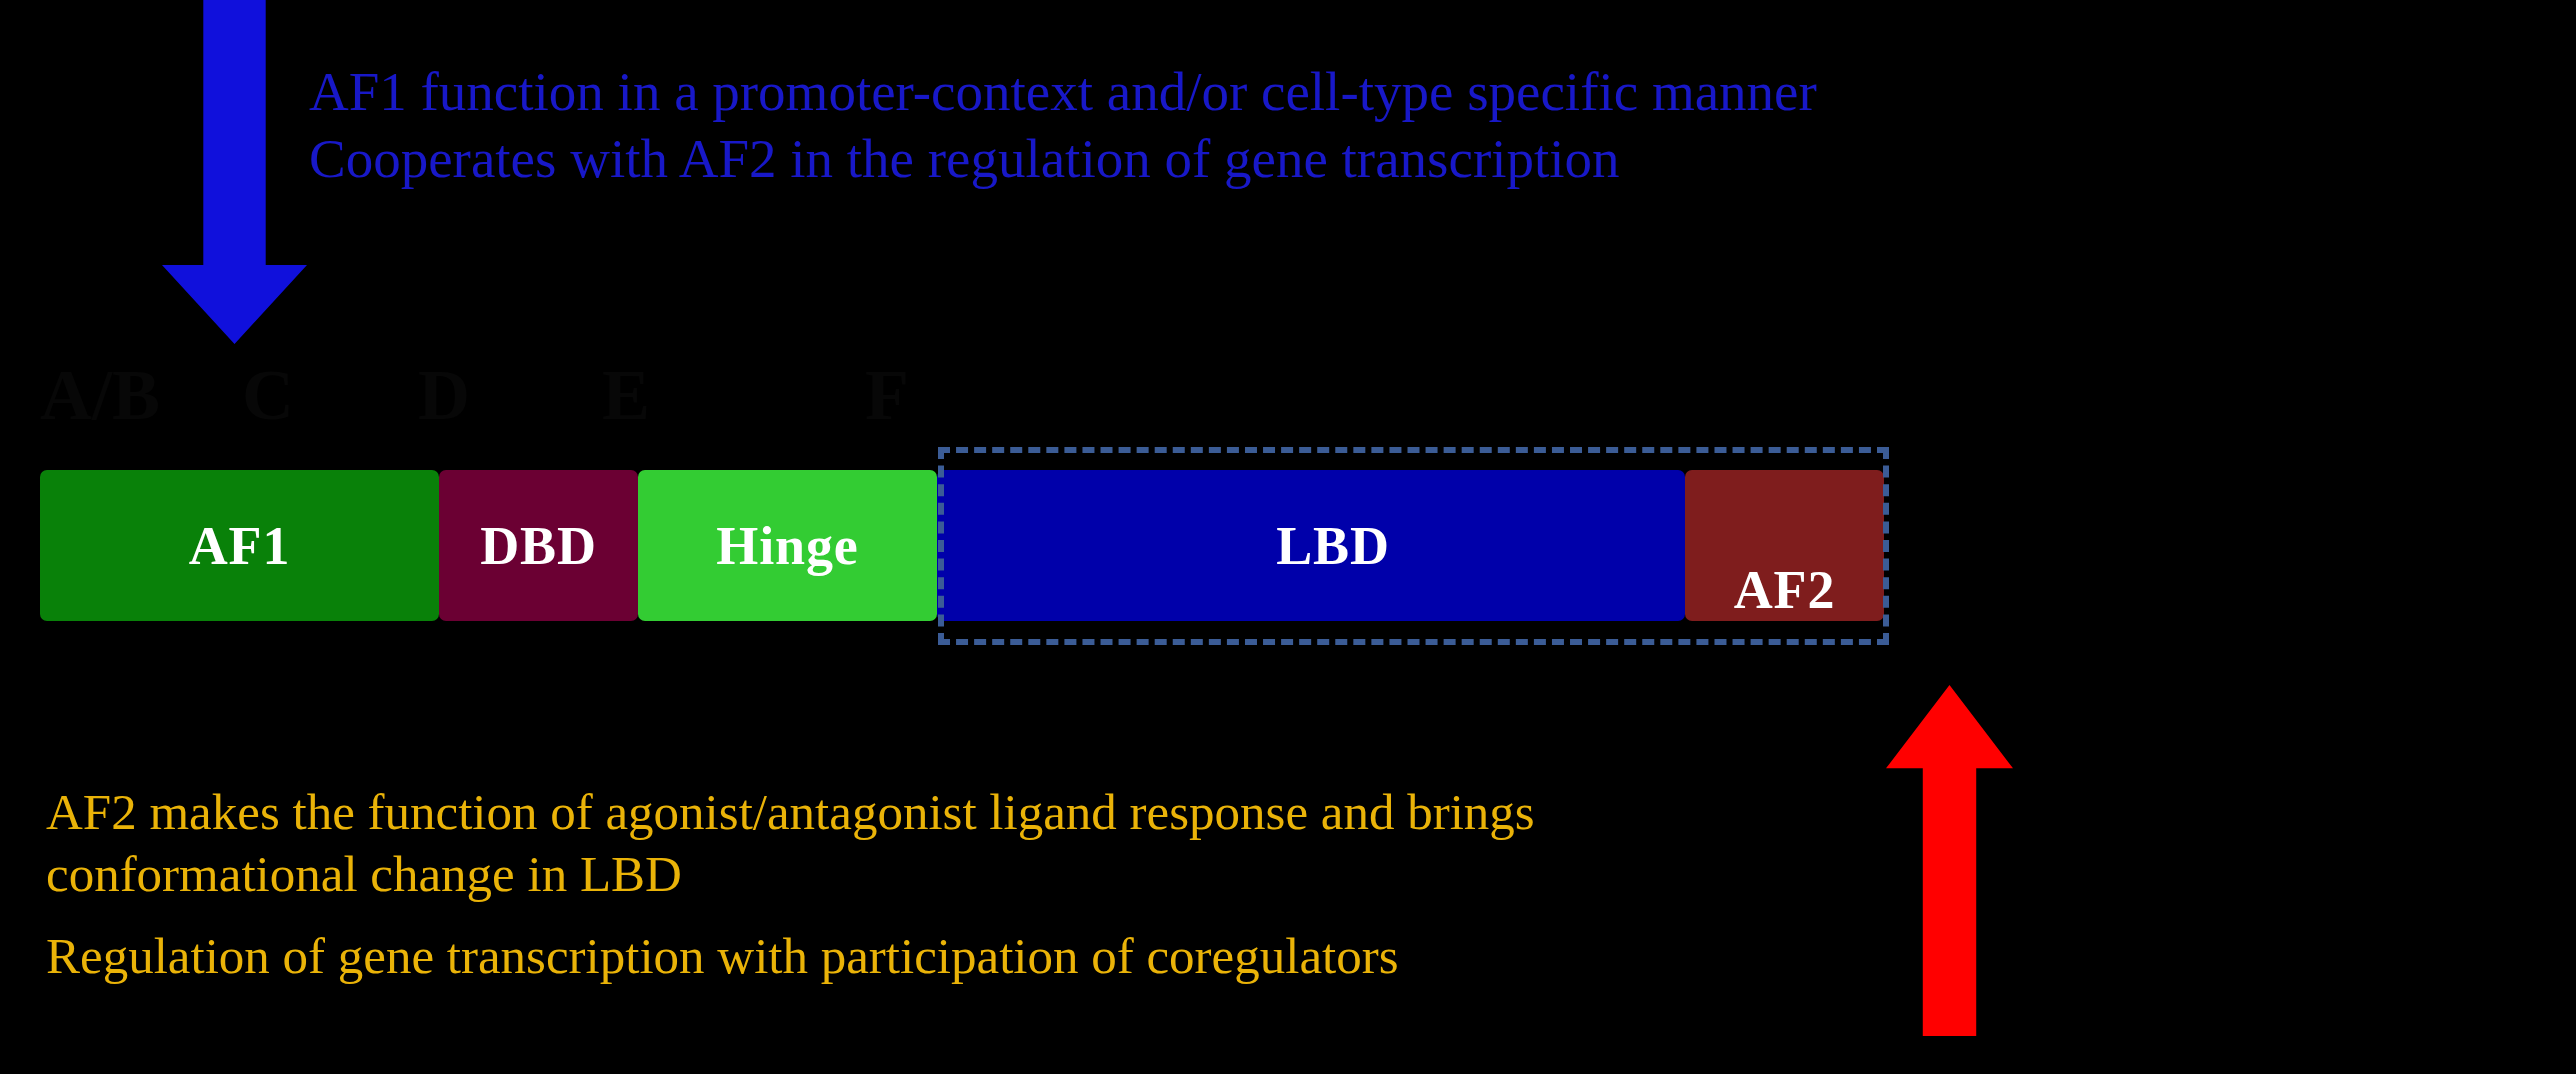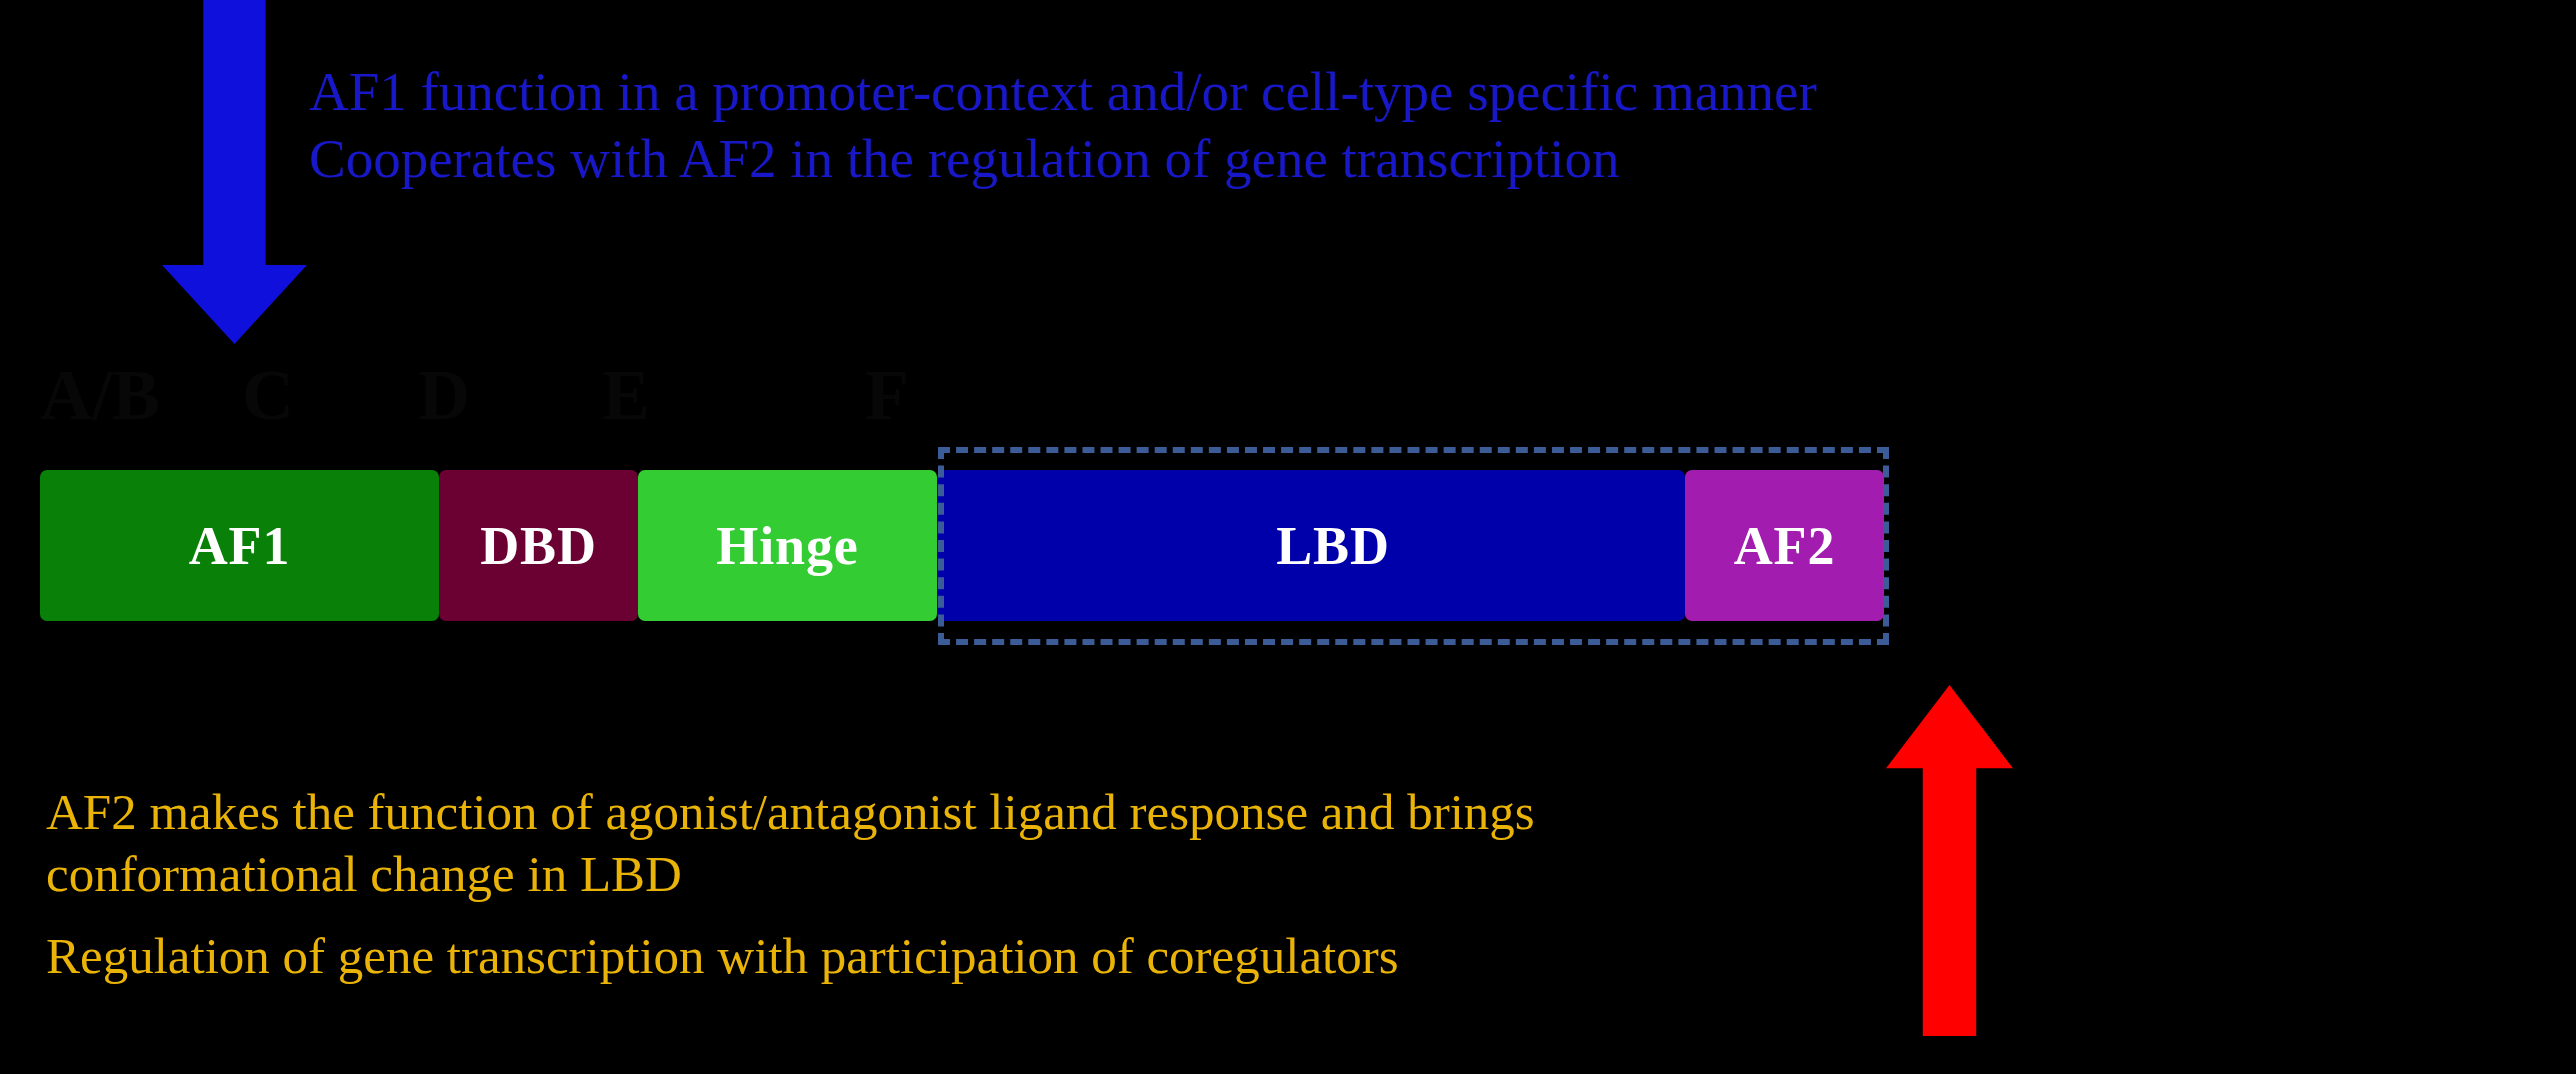--- a/index.html
+++ b/index.html
@@ -143,21 +143,21 @@
   </div>
   <div class="domain-seg" style="background: rgb(107, 0, 51); color: rgb(255, 255, 255); flex: 0 0 199px;">
     <span>DBD</span>
   </div>
   <div class="domain-seg" style="background: rgb(51, 204, 51); color: rgb(255, 255, 255); flex: 0 0 299px;">
     <span>Hinge</span>
   </div>
   <div class="domain-seg" style="background: rgb(0, 0, 170); color: rgb(255, 255, 255); flex: 0 0 748px; padding-left: 44px;">
     <span>LBD</span>
   </div>
-  <div class="domain-seg" style="background: #a21caf; color: rgb(255, 255, 255); flex: 0 0 199px;">
+  <div class="domain-seg" style="background: #7f1d1d; color: rgb(255, 255, 255); flex: 0 0 199px; align-items: flex-end;">
     <span>AF2</span>
   </div>
 </div>
 
 <div id="ligand-box" style="border-color: rgb(59, 92, 150);"></div>
 
 <svg id="bottom-arrow" viewBox="0 0 145 400" preserveAspectRatio="none">
   <polygon points="72.5,0 145,95 103,95 103,400 42,400 42,95 0,95" fill="#FF0000"></polygon>
 </svg>
 

